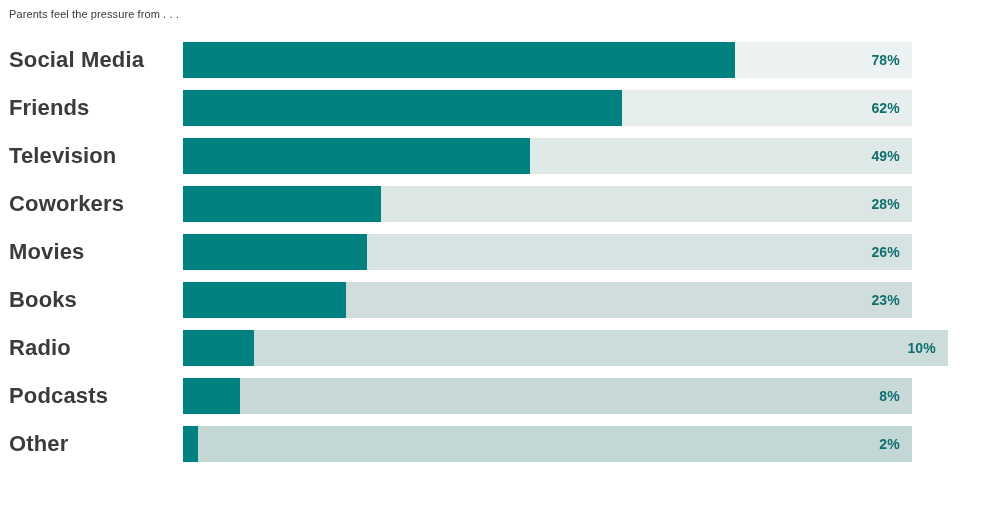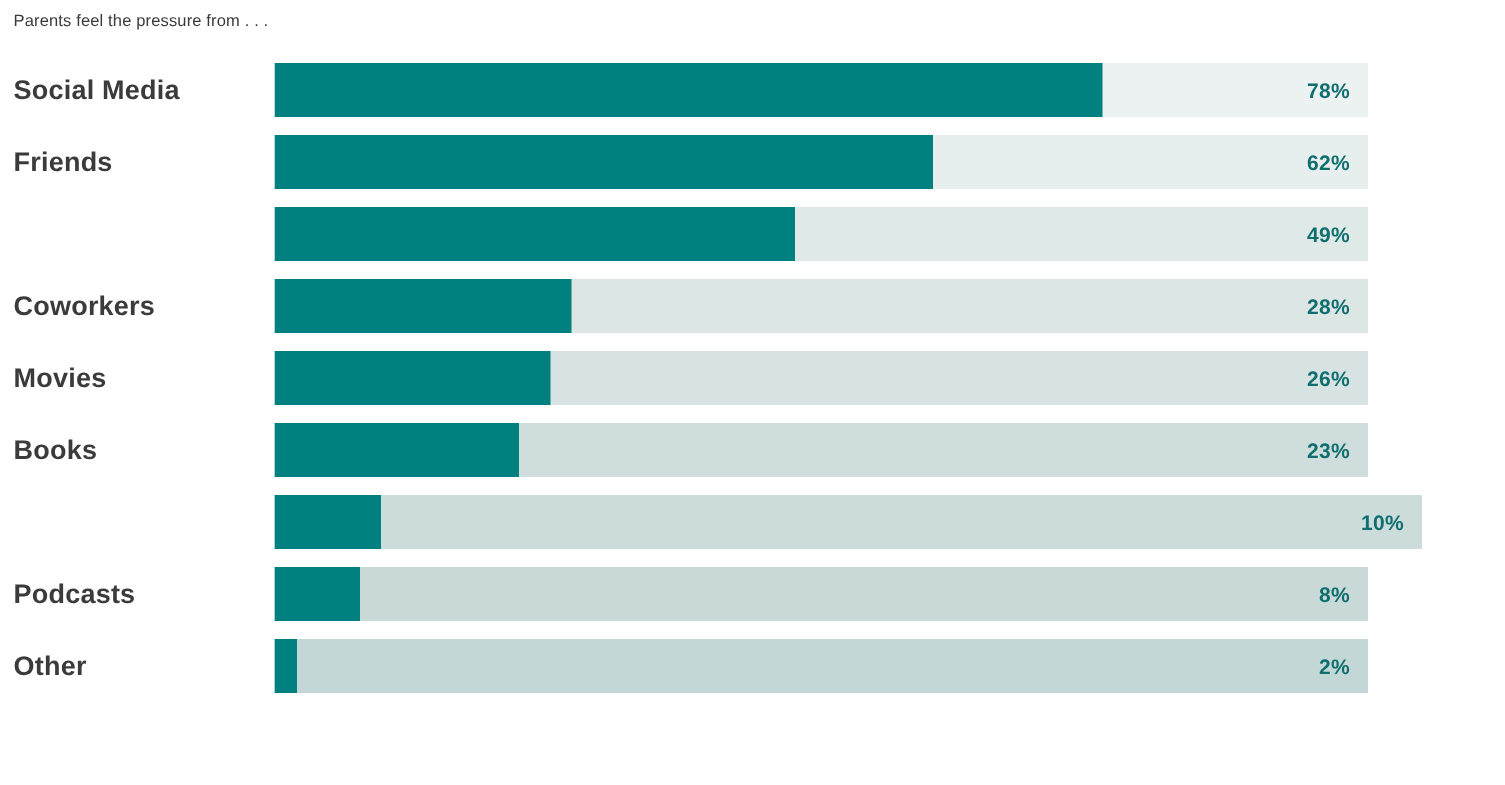--- a/index.html
+++ b/index.html
@@ -44,21 +44,21 @@
   .bar-row:last-child {
     margin-bottom: 2px;
   }
   .row-label {
     position: absolute;
     left: 9px;
     top: 0;
     height: 36px;
     line-height: 36px;
     width: 170px;
-    font-size: 18px;
+    font-size: 22px;
     font-weight: bold;
     color: #3b3b3b;
     letter-spacing: 0.15px;
     white-space: nowrap;
   }
   .track {
     position: absolute;
     left: 183px;
     top: 0;
     width: 729px;
@@ -101,20 +101,21 @@
         </div>
       </div>
       <div class="bar-row">
         <div class="row-label">Friends</div>
         <div class="track" style="background: rgb(231, 238, 238);">
           <div class="fill" style="width: 438.96px; background: rgb(0, 128, 127);"></div>
           <div class="value-label" style="color: rgb(15, 110, 110);">62%</div>
         </div>
       </div>
       <div class="bar-row">
+        <div class="row-label">Television</div>
         <div class="track" style="background: rgb(223, 233, 232);">
           <div class="fill" style="width: 346.92px; background: rgb(0, 128, 127);"></div>
           <div class="value-label" style="color: rgb(15, 110, 110);">49%</div>
         </div>
       </div>
       <div class="bar-row">
         <div class="row-label">Coworkers</div>
         <div class="track" style="background: rgb(219, 230, 229);">
           <div class="fill" style="width: 198.24px; background: rgb(0, 128, 127);"></div>
           <div class="value-label" style="color: rgb(15, 110, 110);">28%</div>
@@ -128,20 +129,21 @@
         </div>
       </div>
       <div class="bar-row">
         <div class="row-label">Books</div>
         <div class="track" style="background: rgb(207, 222, 221);">
           <div class="fill" style="width: 162.84px; background: rgb(0, 128, 127);"></div>
           <div class="value-label" style="color: rgb(15, 110, 110);">23%</div>
         </div>
       </div>
       <div class="bar-row">
+        <div class="row-label">Radio</div>
         <div class="track" style="background: rgb(204, 220, 219); padding-left: 36px;">
           <div class="fill" style="width: 70.8px; background: rgb(0, 128, 127);"></div>
           <div class="value-label" style="color: rgb(15, 110, 110);">10%</div>
         </div>
       </div>
       <div class="bar-row">
         <div class="row-label">Podcasts</div>
         <div class="track" style="background: rgb(200, 217, 216);">
           <div class="fill" style="width: 56.64px; background: rgb(0, 128, 127);"></div>
           <div class="value-label" style="color: rgb(15, 110, 110);">8%</div>

